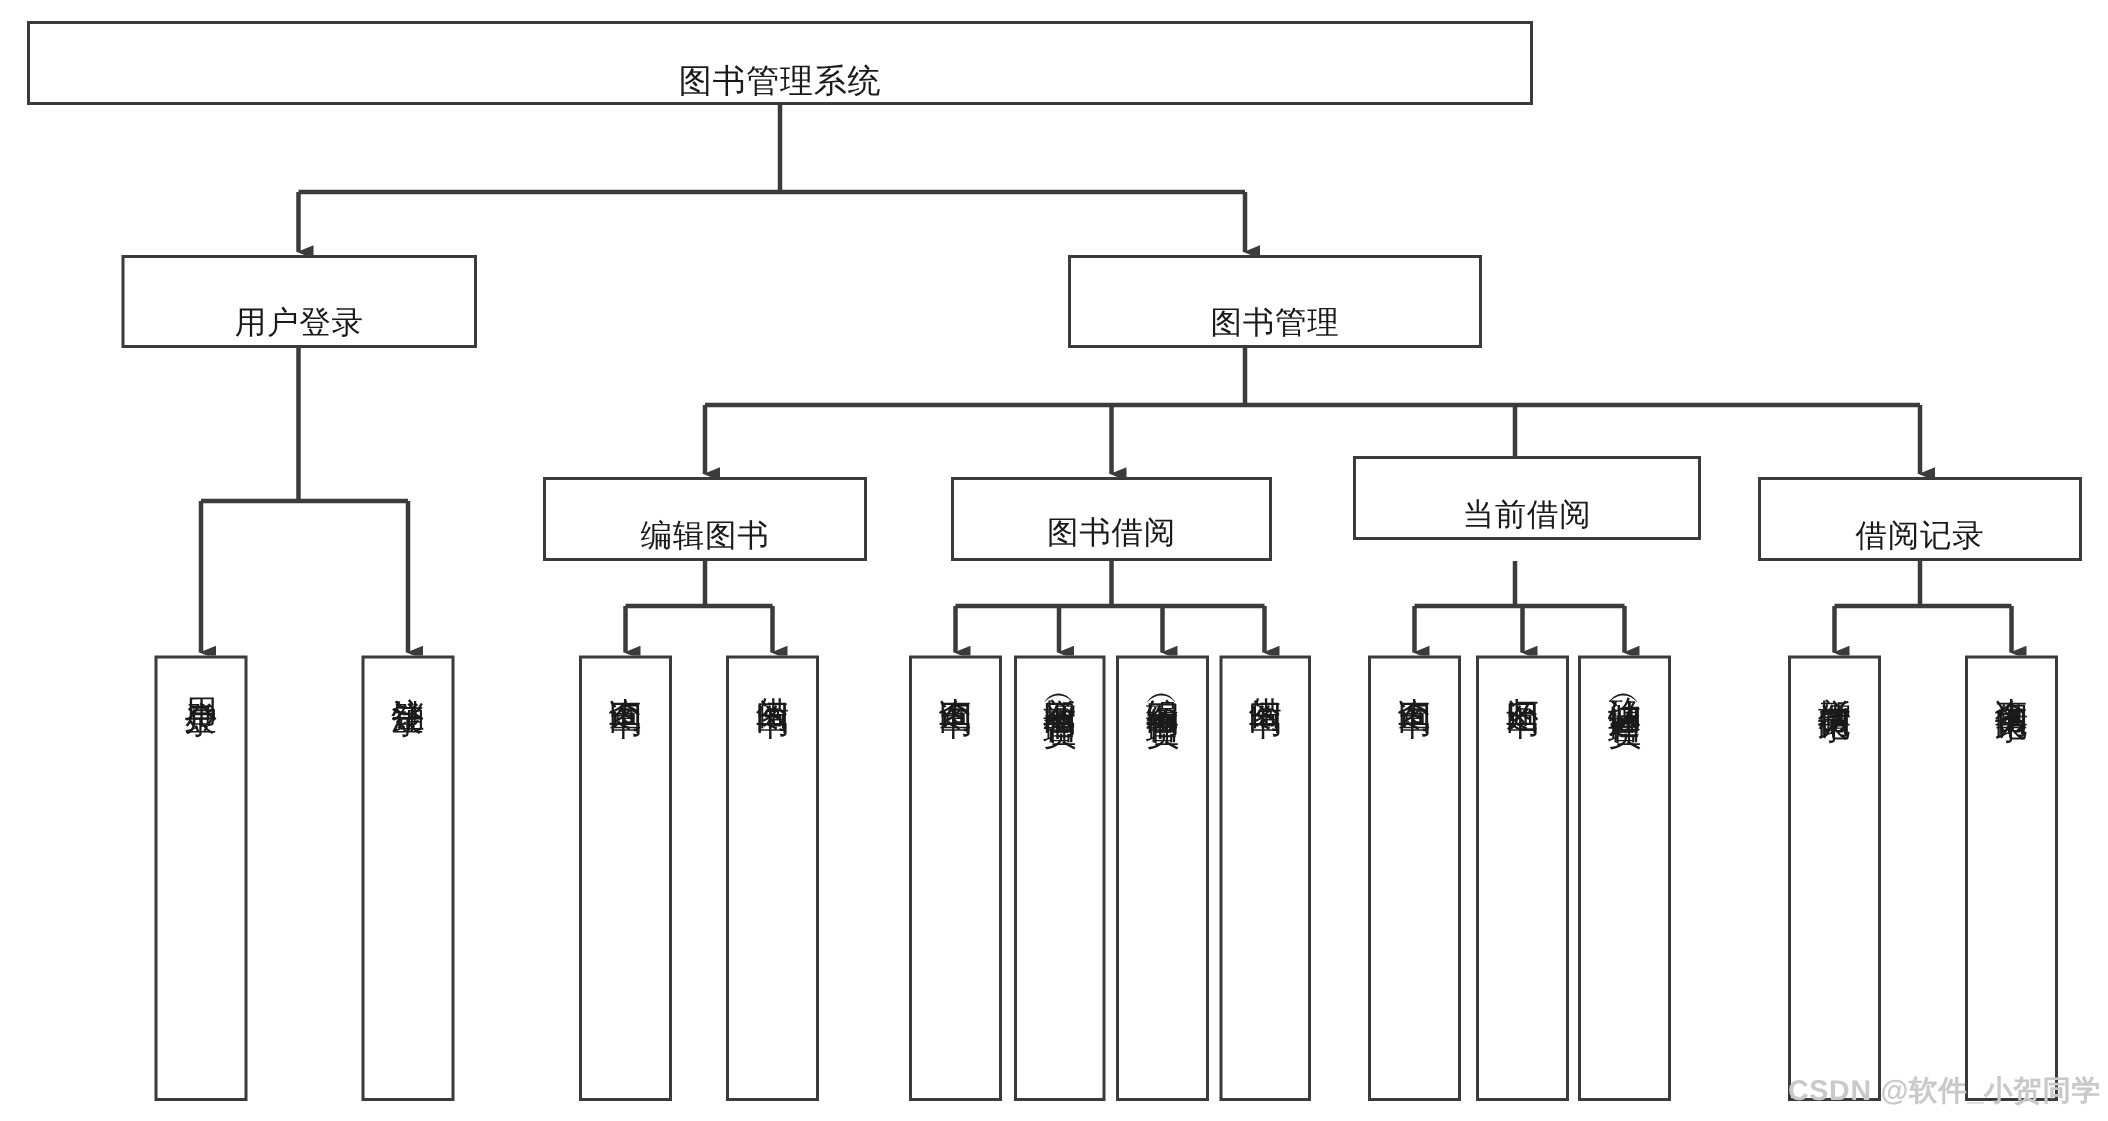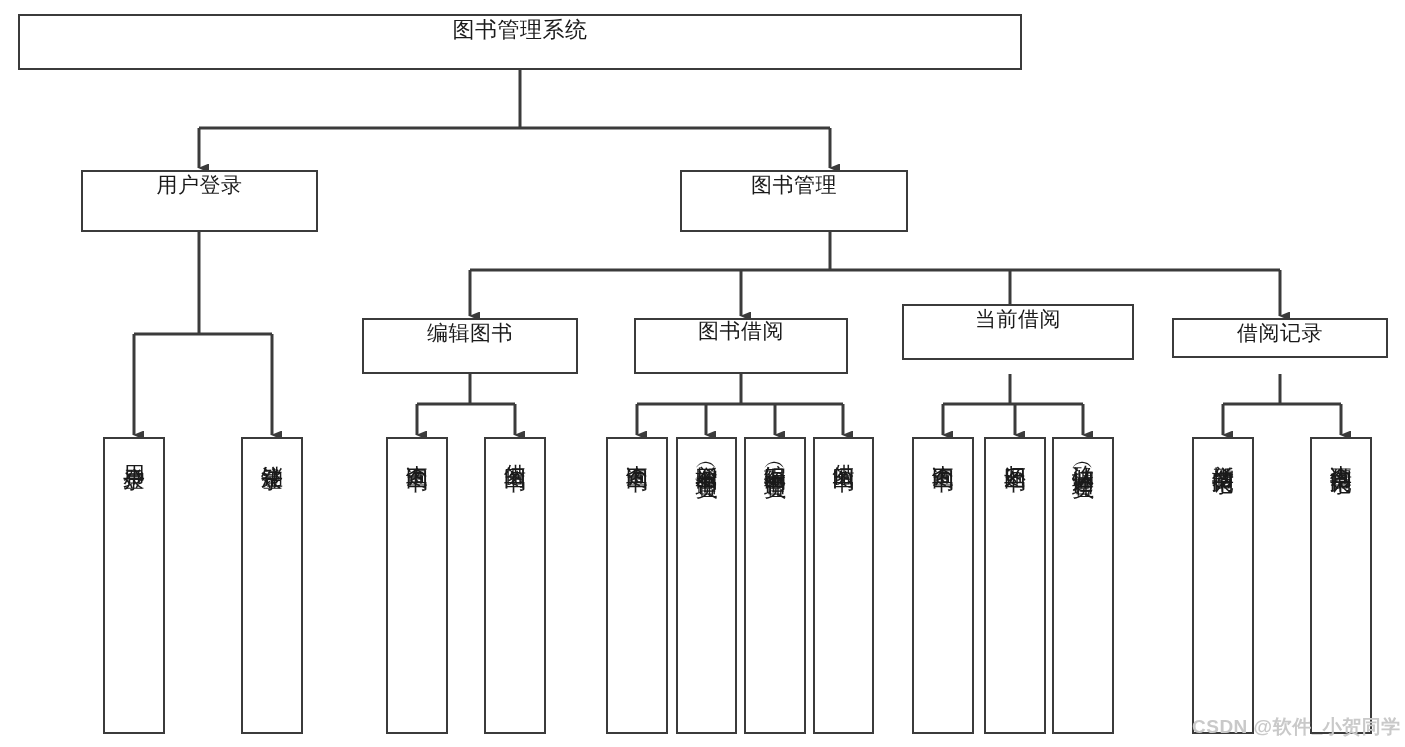--- a/index.html
+++ b/index.html
@@ -24,21 +24,21 @@
     top: 0;
     width: 1405px;
     height: 747px;
   }
   .node {
     position: absolute;
     box-sizing: border-box;
     background: #ffffff;
     border: 2px solid #3b3b3b;
     display: flex;
-    align-items: flex-start;
+    align-items: flex-end;
     justify-content: center;
     color: #1a1a1a;
   }
   .node .node-label {
     display: block;
     text-align: center;
     line-height: 1.28;
   }
   .node.horizontal .node-label {
     writing-mode: horizontal-tb;
@@ -118,33 +118,33 @@
       </g>
   </svg>
 
   <div id="nodes-layer">
       <div class="node horizontal root" style="left: 18px; top: 14px; width: 1004px; height: 56px;">
         <span class="node-label">图书管理系统</span>
       </div>
       <div class="node horizontal level2" style="left: 81px; top: 170px; width: 237px; height: 62px;">
         <span class="node-label">用户登录</span>
       </div>
-      <div class="node horizontal level2" style="left: 680px; top: 170px; width: 228px; height: 62px;">
+      <div class="node horizontal level2" style="left: 712px; top: 170px; width: 276px; height: 62px;">
         <span class="node-label">图书管理</span>
       </div>
       <div class="node horizontal level3" style="left: 362px; top: 318px; width: 216px; height: 56px;">
         <span class="node-label">编辑图书</span>
       </div>
       <div class="node horizontal level3" style="left: 634px; top: 318px; width: 214px; height: 56px; font-family: Liberation Mono, monospace;">
         <span class="node-label">图书借阅</span>
       </div>
       <div class="node horizontal level3" style="left: 902px; top: 304px; width: 232px; height: 56px;">
         <span class="node-label">当前借阅</span>
       </div>
-      <div class="node horizontal level3" style="left: 1172px; top: 318px; width: 216px; height: 40px;">
+      <div class="node horizontal level3" style="left: 1172px; top: 318px; width: 216px; height: 56px;">
         <span class="node-label">借阅记录</span>
       </div>
       <div class="node vertical leaf" style="left: 103px; top: 437px; width: 62px; height: 297px;">
         <span class="node-label">用户登录</span>
       </div>
       <div class="node vertical leaf" style="left: 241px; top: 437px; width: 62px; height: 297px;">
         <span class="node-label">注销登录</span>
       </div>
       <div class="node vertical leaf" style="left: 386px; top: 437px; width: 62px; height: 297px;">
         <span class="node-label">查询图书</span>

